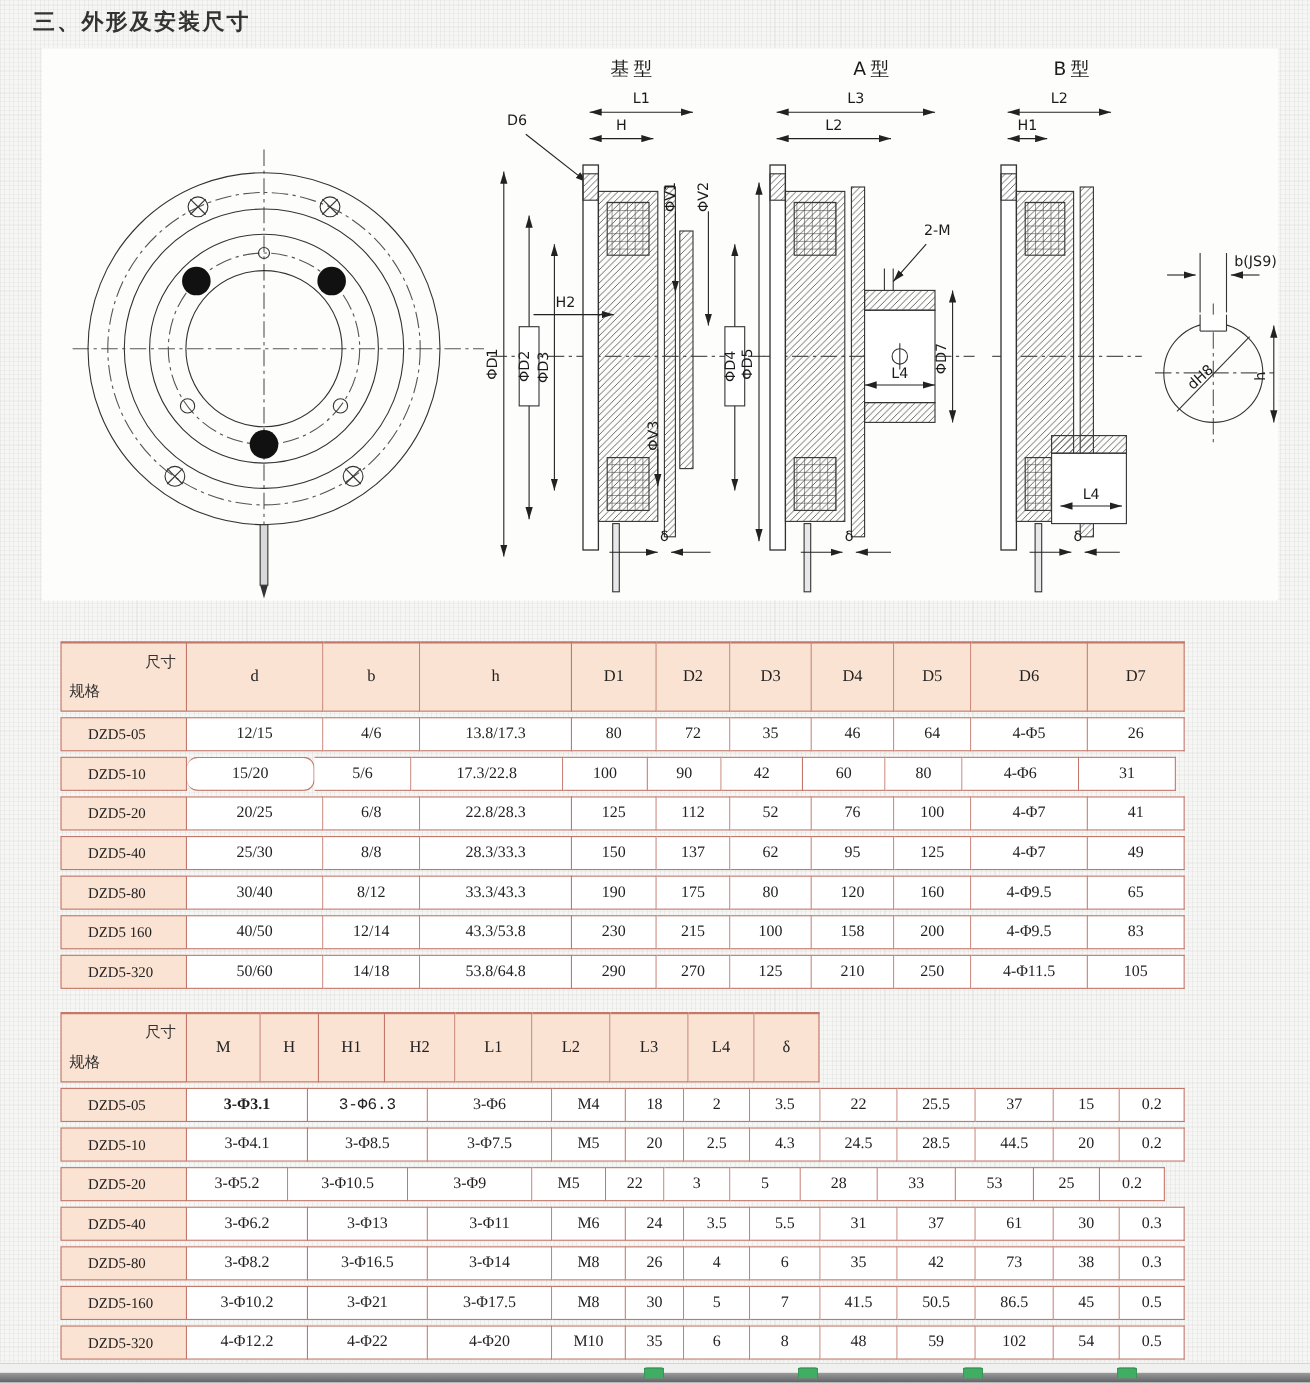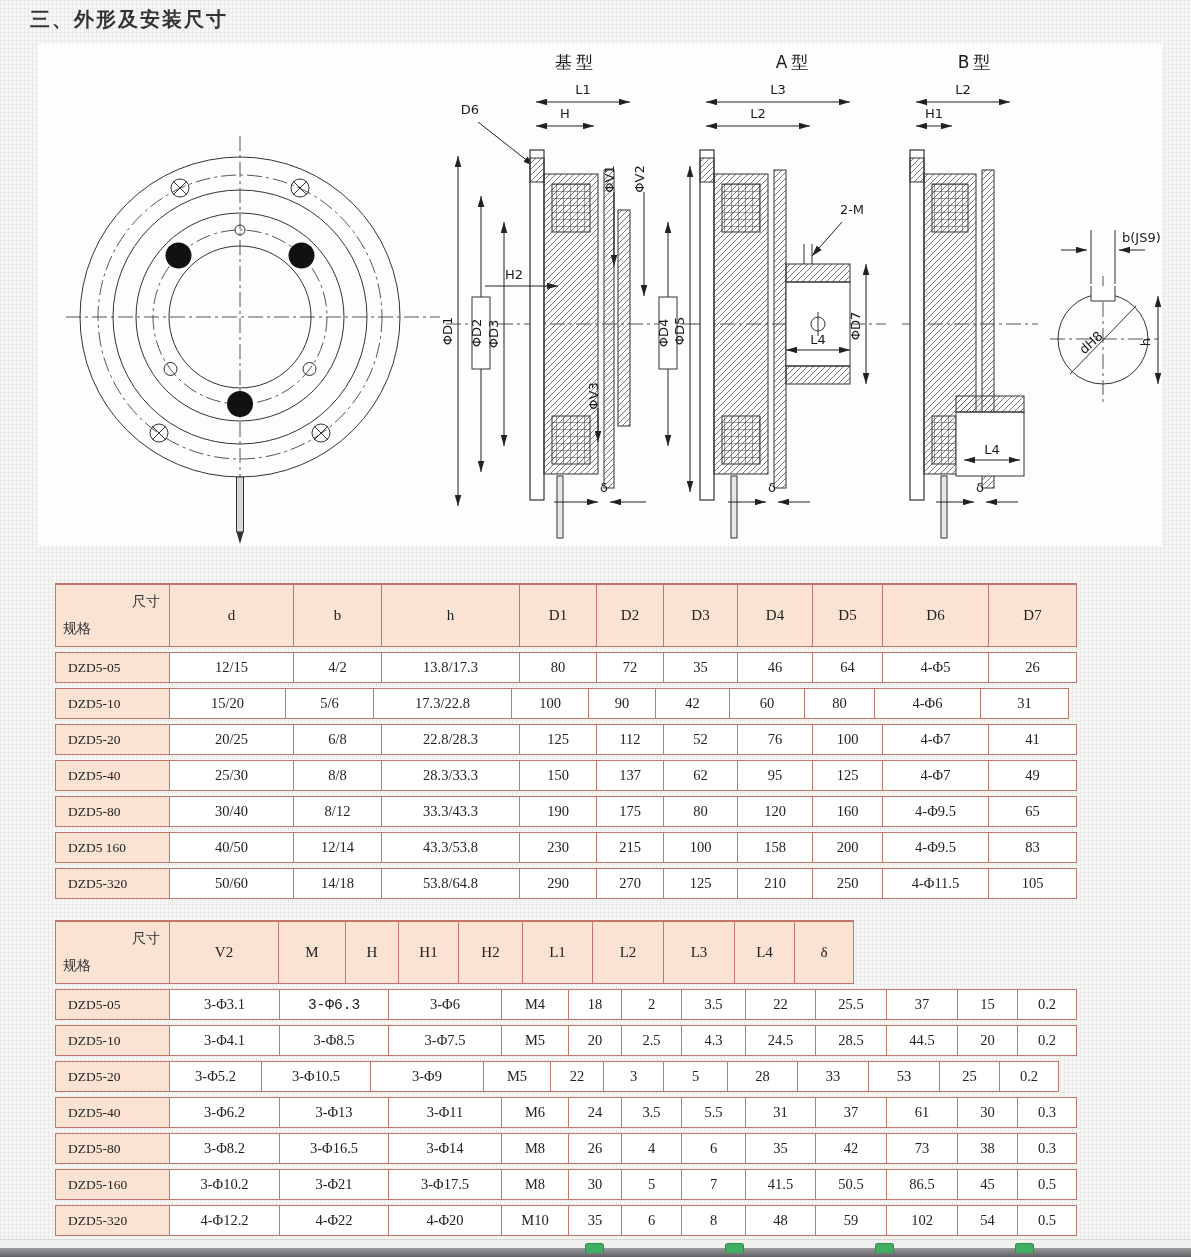--- a/index.html
+++ b/index.html
@@ -20,21 +20,21 @@
 
   .dtable{position:absolute;left:55px;width:1022px;}
   .t1{top:583px;} .t2{top:920px;}
   .t-row{display:flex;}
   .t-row + .t-row{margin-top:5px;}
   .t-cell{box-sizing:border-box;border:1px solid #c2776a;display:flex;align-items:center;
     justify-content:center;background:#fff;font-family:"Liberation Serif",serif;
     font-size:14.5px;color:#222;height:31px;}
   .t-cell + .t-cell{border-left:none;}
   .t-head .t-cell{background:#fbe3d3;height:64px;border-top-width:2px;font-size:15px;}
-  .label-cell{background:#fbe3d3;font-size:13.5px;justify-content:flex-start;padding-left:12px;}
+  .label-cell{background:#fbe3d3;font-size:13.5px;justify-content:flex-start;padding-left:24px;}
   .corner{position:relative;
     background-image:linear-gradient(to bottom right, transparent calc(50% - 0.7px),
       #c2776a calc(50% - 0.7px), #c2776a calc(50% + 0.7px), transparent calc(50% + 0.7px));}
   .corner span{position:absolute;font-size:14px;color:#333;}
   .corner .c-top{top:8px;right:9px;}
   .corner .c-bot{bottom:8px;left:7px;}
 
   .bottombar{position:absolute;left:0;right:0;bottom:0;height:17px;background:#f0f0ee;
     border-top:1px solid #d6d6d4;}
   .bottombar .dark{position:absolute;left:0;right:0;bottom:0;height:9px;
@@ -259,33 +259,33 @@
         <div class="t-cell" style="width: 67px;">D2</div>
         <div class="t-cell" style="width: 74px;">D3</div>
         <div class="t-cell" style="width: 75px;">D4</div>
         <div class="t-cell" style="width: 70px;">D5</div>
         <div class="t-cell" style="width: 106px;">D6</div>
         <div class="t-cell" style="width: 88px;">D7</div>
       </div>
       <div class="t-row">
         <div class="t-cell label-cell" style="width: 115px;">DZD5-05</div>
         <div class="t-cell" style="width: 124px;">12/15</div>
-        <div class="t-cell" style="width: 88px;">4/2</div>
+        <div class="t-cell" style="width: 88px;">4/6</div>
         <div class="t-cell" style="width: 138px;">13.8/17.3</div>
         <div class="t-cell" style="width: 77px;">80</div>
         <div class="t-cell" style="width: 67px;">72</div>
         <div class="t-cell" style="width: 74px;">35</div>
         <div class="t-cell" style="width: 75px;">46</div>
         <div class="t-cell" style="width: 70px;">64</div>
         <div class="t-cell" style="width: 106px;">4-Φ5</div>
         <div class="t-cell" style="width: 88px;">26</div>
       </div>
       <div class="t-row">
         <div class="t-cell label-cell" style="width: 115px;">DZD5-10</div>
-        <div class="t-cell" style="width: 116px;">15/20</div>
+        <div class="t-cell" style="width: 116px; border-radius: 10px;">15/20</div>
         <div class="t-cell" style="width: 88px;">5/6</div>
         <div class="t-cell" style="width: 138px;">17.3/22.8</div>
         <div class="t-cell" style="width: 77px;">100</div>
         <div class="t-cell" style="width: 67px;">90</div>
         <div class="t-cell" style="width: 74px;">42</div>
         <div class="t-cell" style="width: 75px;">60</div>
         <div class="t-cell" style="width: 70px;">80</div>
         <div class="t-cell" style="width: 106px;">4-Φ6</div>
         <div class="t-cell" style="width: 88px;">31</div>
       </div>
@@ -355,34 +355,33 @@
         <div class="t-cell" style="width: 88px;">105</div>
       </div>
     </div>
 
   <div class="dtable t2" id="table2">
       <div class="t-row t-head">
         <div class="t-cell corner" style="width: 115px;">
           <span class="c-top">尺寸</span>
           <span class="c-bot">规格</span>
         </div>
-        <div class="t-cell" style="width: 109px;">V2</div>
         <div class="t-cell" style="width: 67px;">M</div>
         <div class="t-cell" style="width: 53px;">H</div>
         <div class="t-cell" style="width: 60px;">H1</div>
         <div class="t-cell" style="width: 64px;">H2</div>
         <div class="t-cell" style="width: 70px;">L1</div>
         <div class="t-cell" style="width: 71px;">L2</div>
         <div class="t-cell" style="width: 71px;">L3</div>
         <div class="t-cell" style="width: 60px;">L4</div>
         <div class="t-cell" style="width: 59px;">δ</div>
       </div>
       <div class="t-row">
         <div class="t-cell label-cell" style="width: 115px;">DZD5-05</div>
-        <div class="t-cell" style="width: 110px;">3-Φ3.1</div>
+        <div class="t-cell" style="width: 110px; font-weight: bold;">3-Φ3.1</div>
         <div class="t-cell" style="width: 109px; font-family: Liberation Mono, monospace;">3-Φ6.3</div>
         <div class="t-cell" style="width: 113px;">3-Φ6</div>
         <div class="t-cell" style="width: 67px;">M4</div>
         <div class="t-cell" style="width: 53px;">18</div>
         <div class="t-cell" style="width: 60px;">2</div>
         <div class="t-cell" style="width: 64px;">3.5</div>
         <div class="t-cell" style="width: 70px;">22</div>
         <div class="t-cell" style="width: 71px;">25.5</div>
         <div class="t-cell" style="width: 71px;">37</div>
         <div class="t-cell" style="width: 60px;">15</div>

